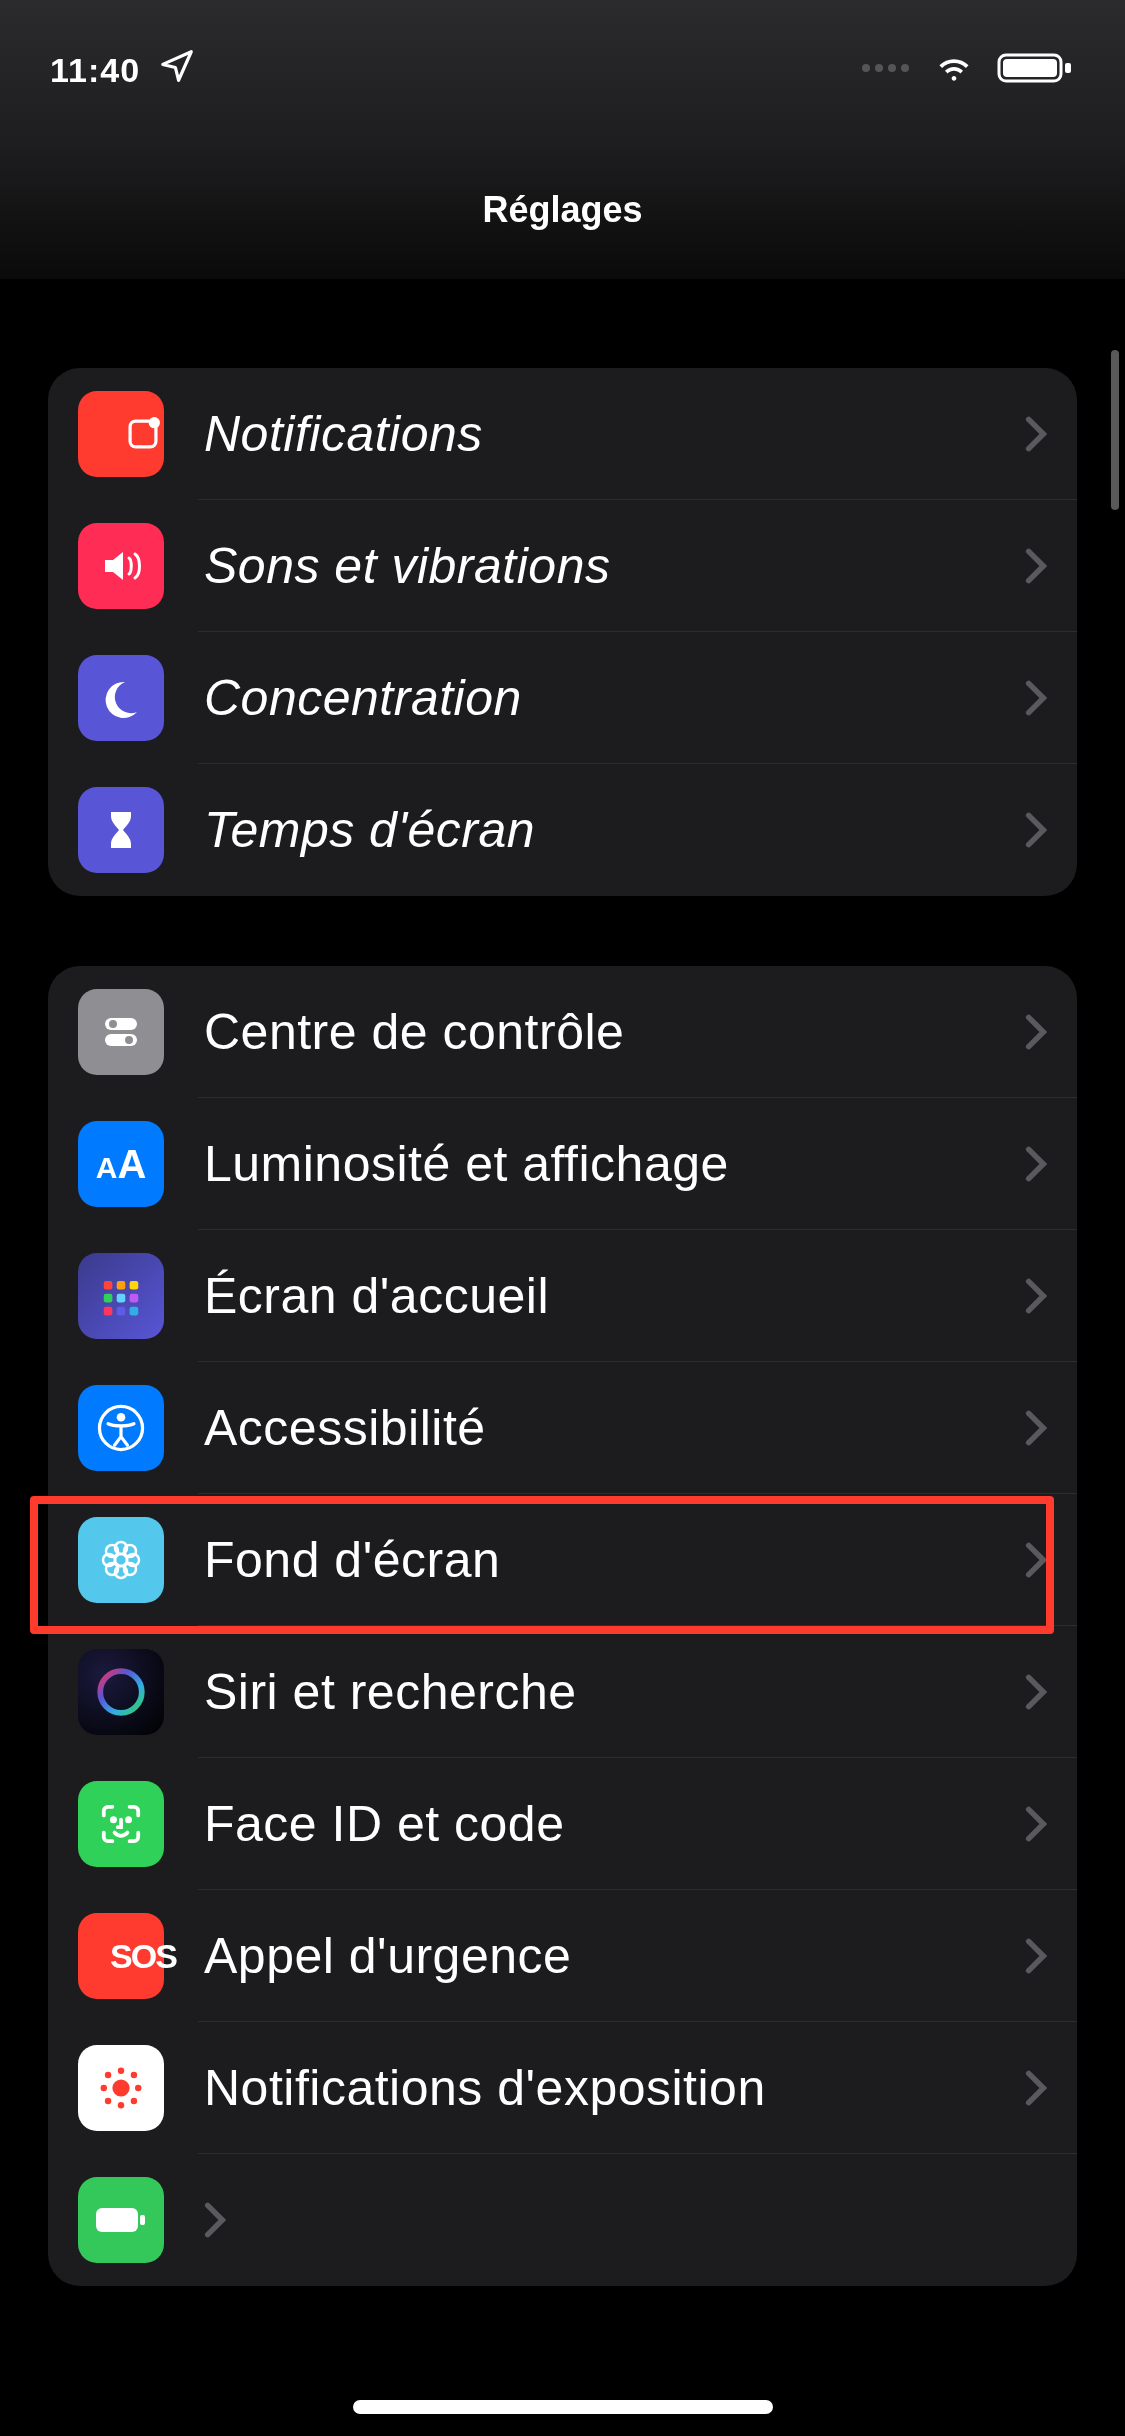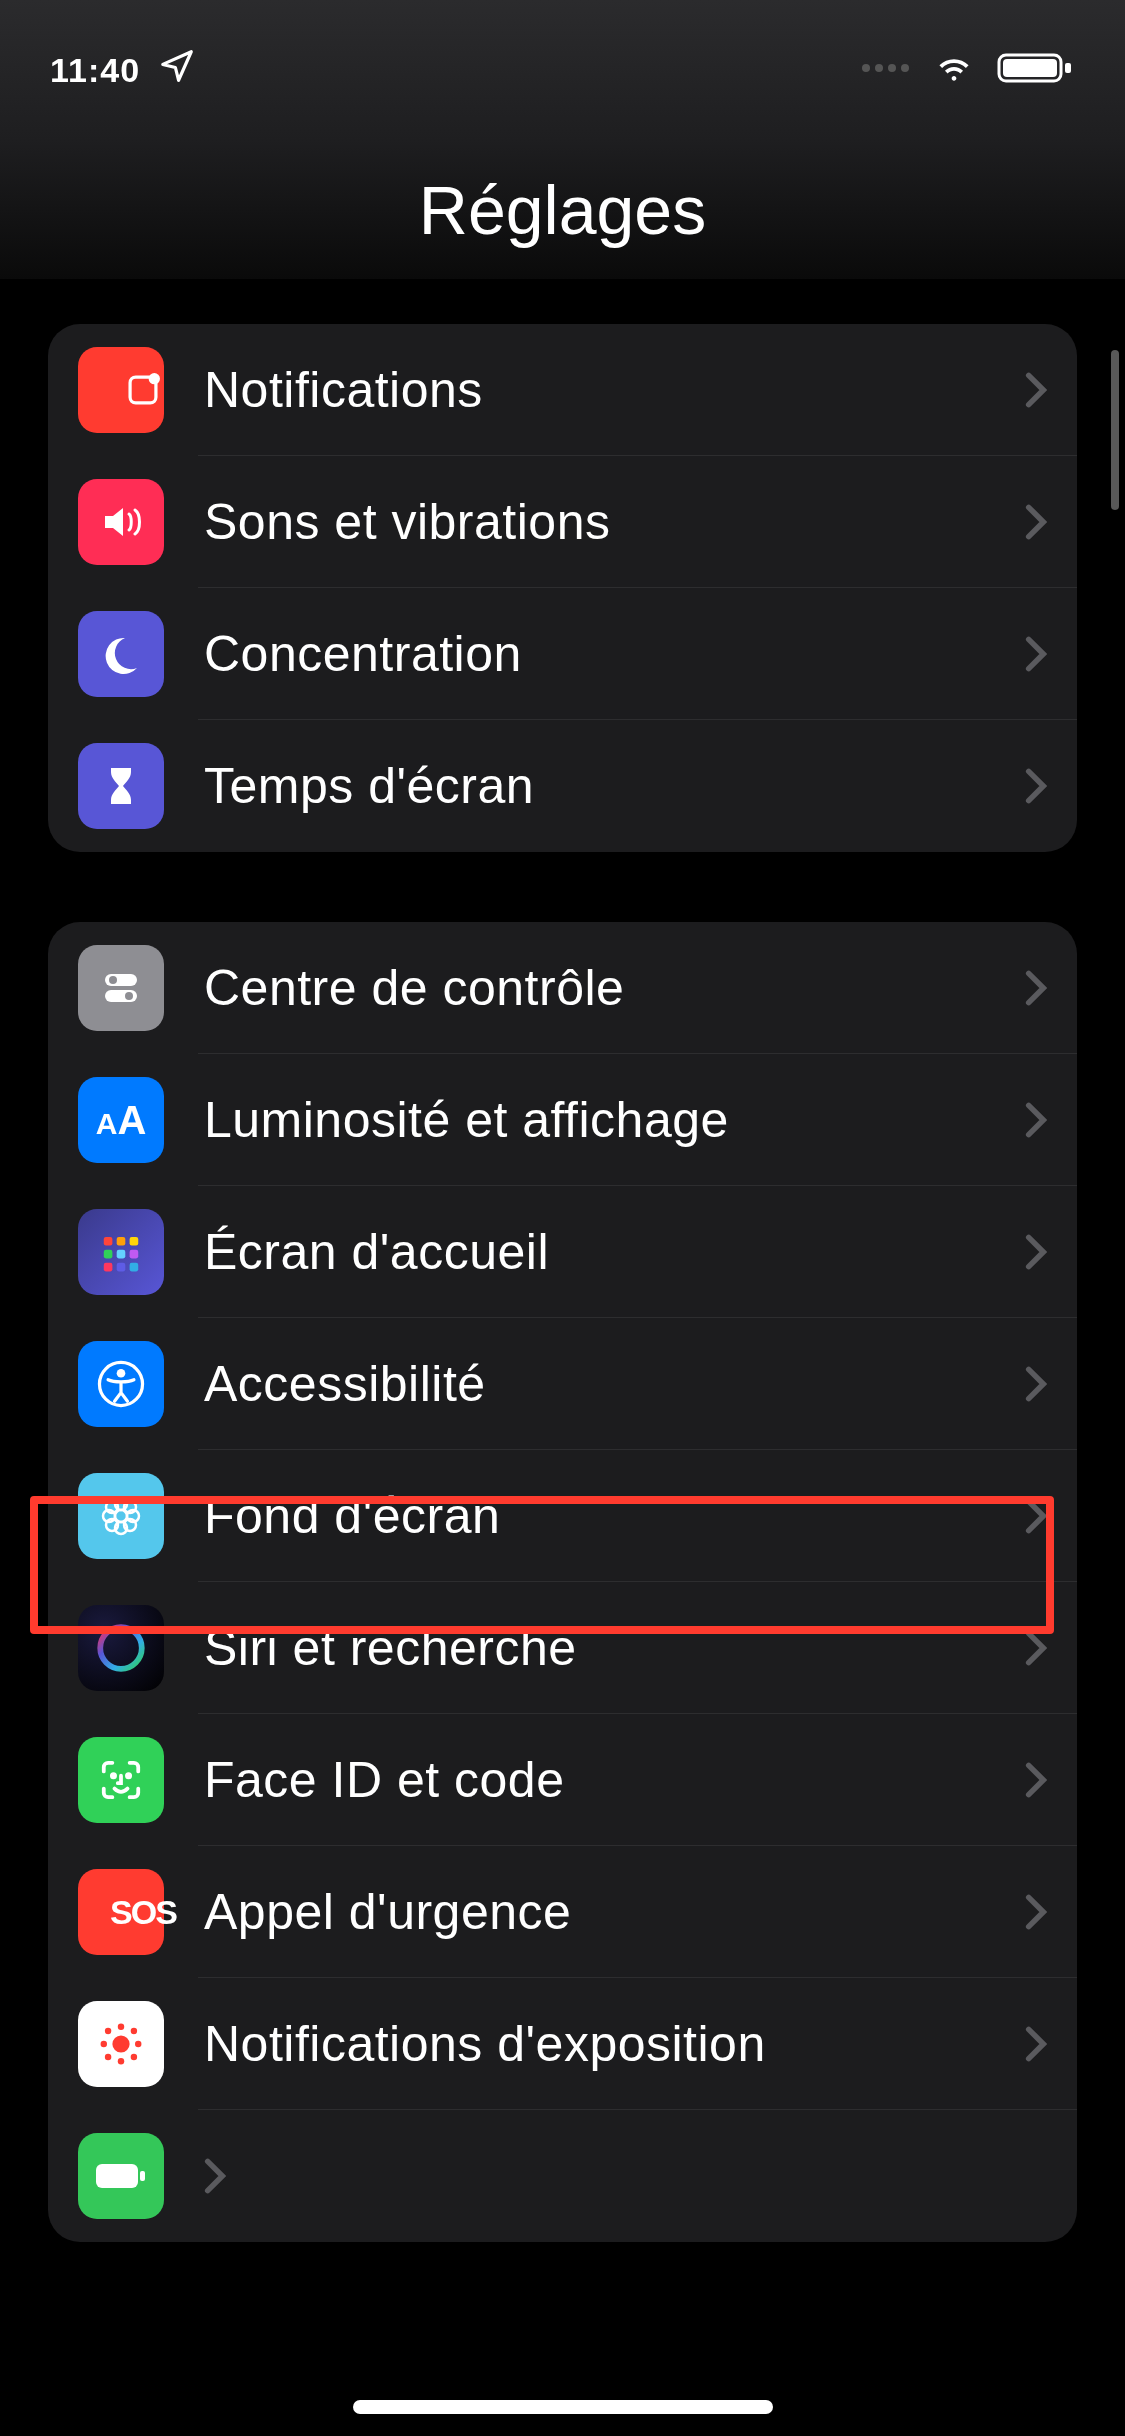--- a/index.html
+++ b/index.html
@@ -23,34 +23,34 @@
   .status-left { display: flex; align-items: center; gap: 18px; font-size: 34px; font-weight: 600; letter-spacing: 1px;}
   .status-right { display: flex; align-items: center; gap: 18px; }
   .header {
     height: 140px;
     display: flex;
     align-items: center;
     justify-content: center;
     background: linear-gradient(180deg, #1e1e20 0%, #0a0a0a 100%);
     border-bottom: 1px solid #000;
   }
-  .header-title { font-size: 68px; font-weight: 400; }
+  .header-title { font-size: 36px; font-weight: 700; }
   .content {
     padding: 0 48px;
     height: calc(2436px - 280px);
     overflow: hidden;
     position: relative;
   }
   .group {
     background: #1c1c1e;
     border-radius: 32px;
     overflow: hidden;
     margin-top: 70px;
   }
-  .group:first-child { margin-top: 44px; }
+  .group:first-child { margin-top: 88px; font-style: italic; }
   .row {
     display: flex;
     align-items: center;
     height: 132px;
     padding: 0 30px 0 30px;
     position: relative;
   }
   .row .divider {
     position: absolute;
     left: 150px; right: 0; bottom: 0;

